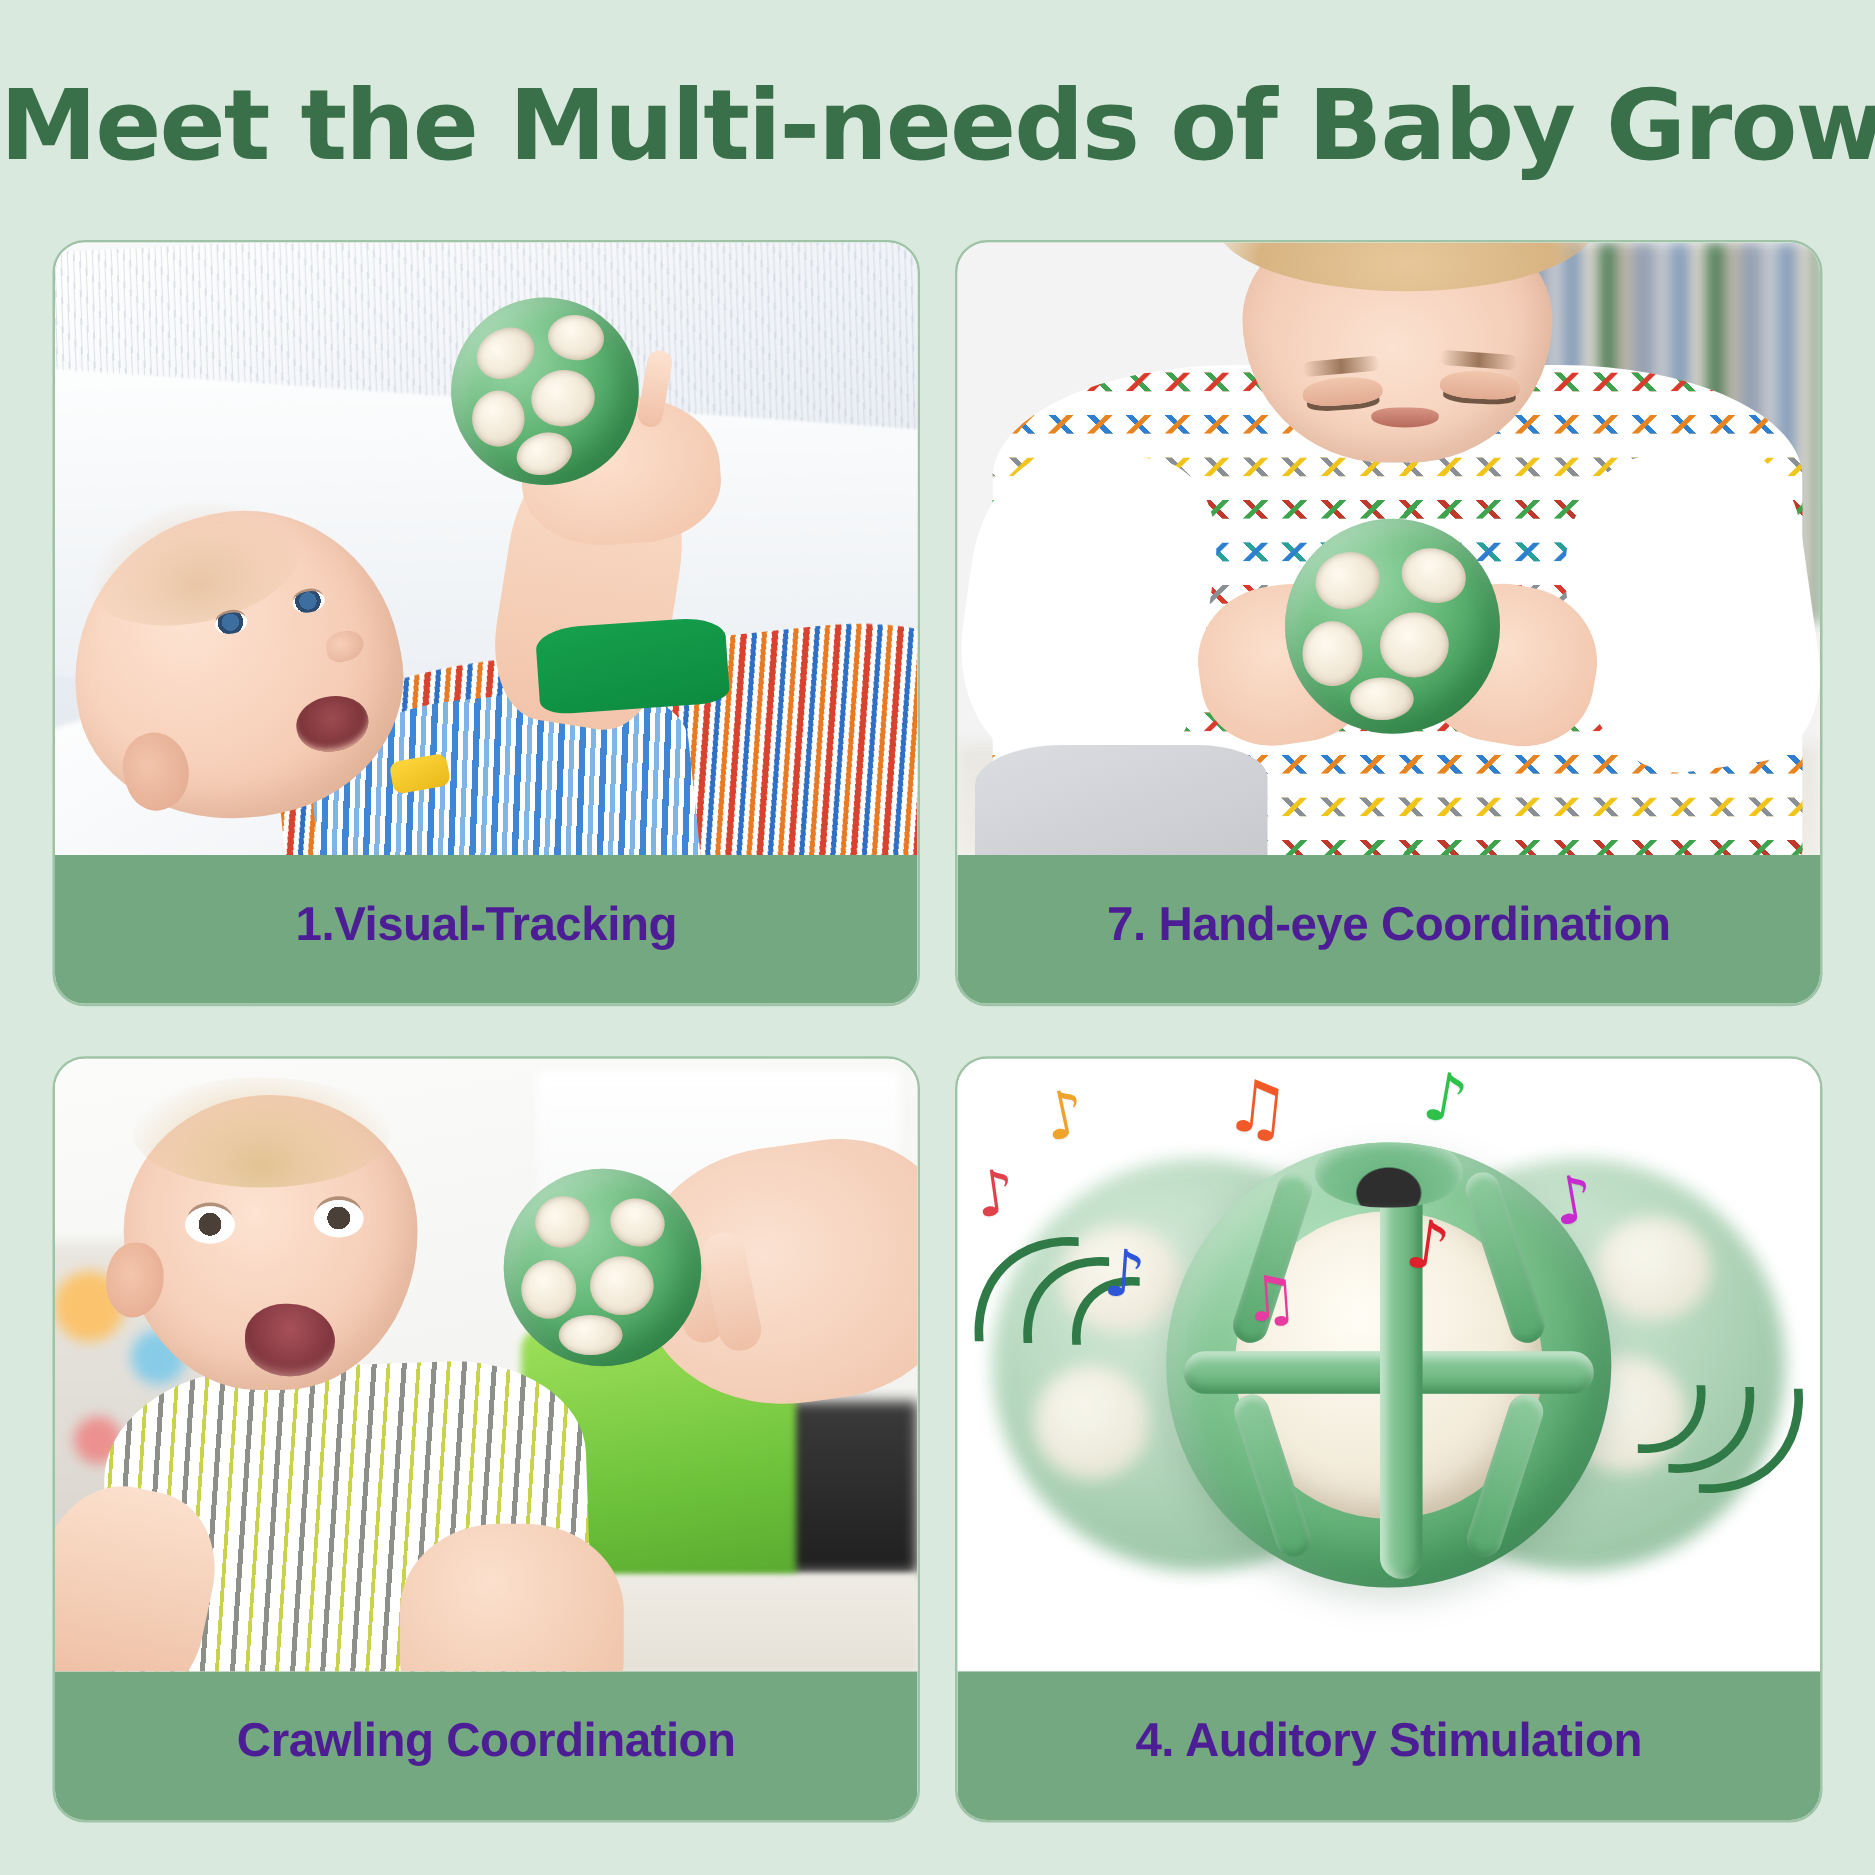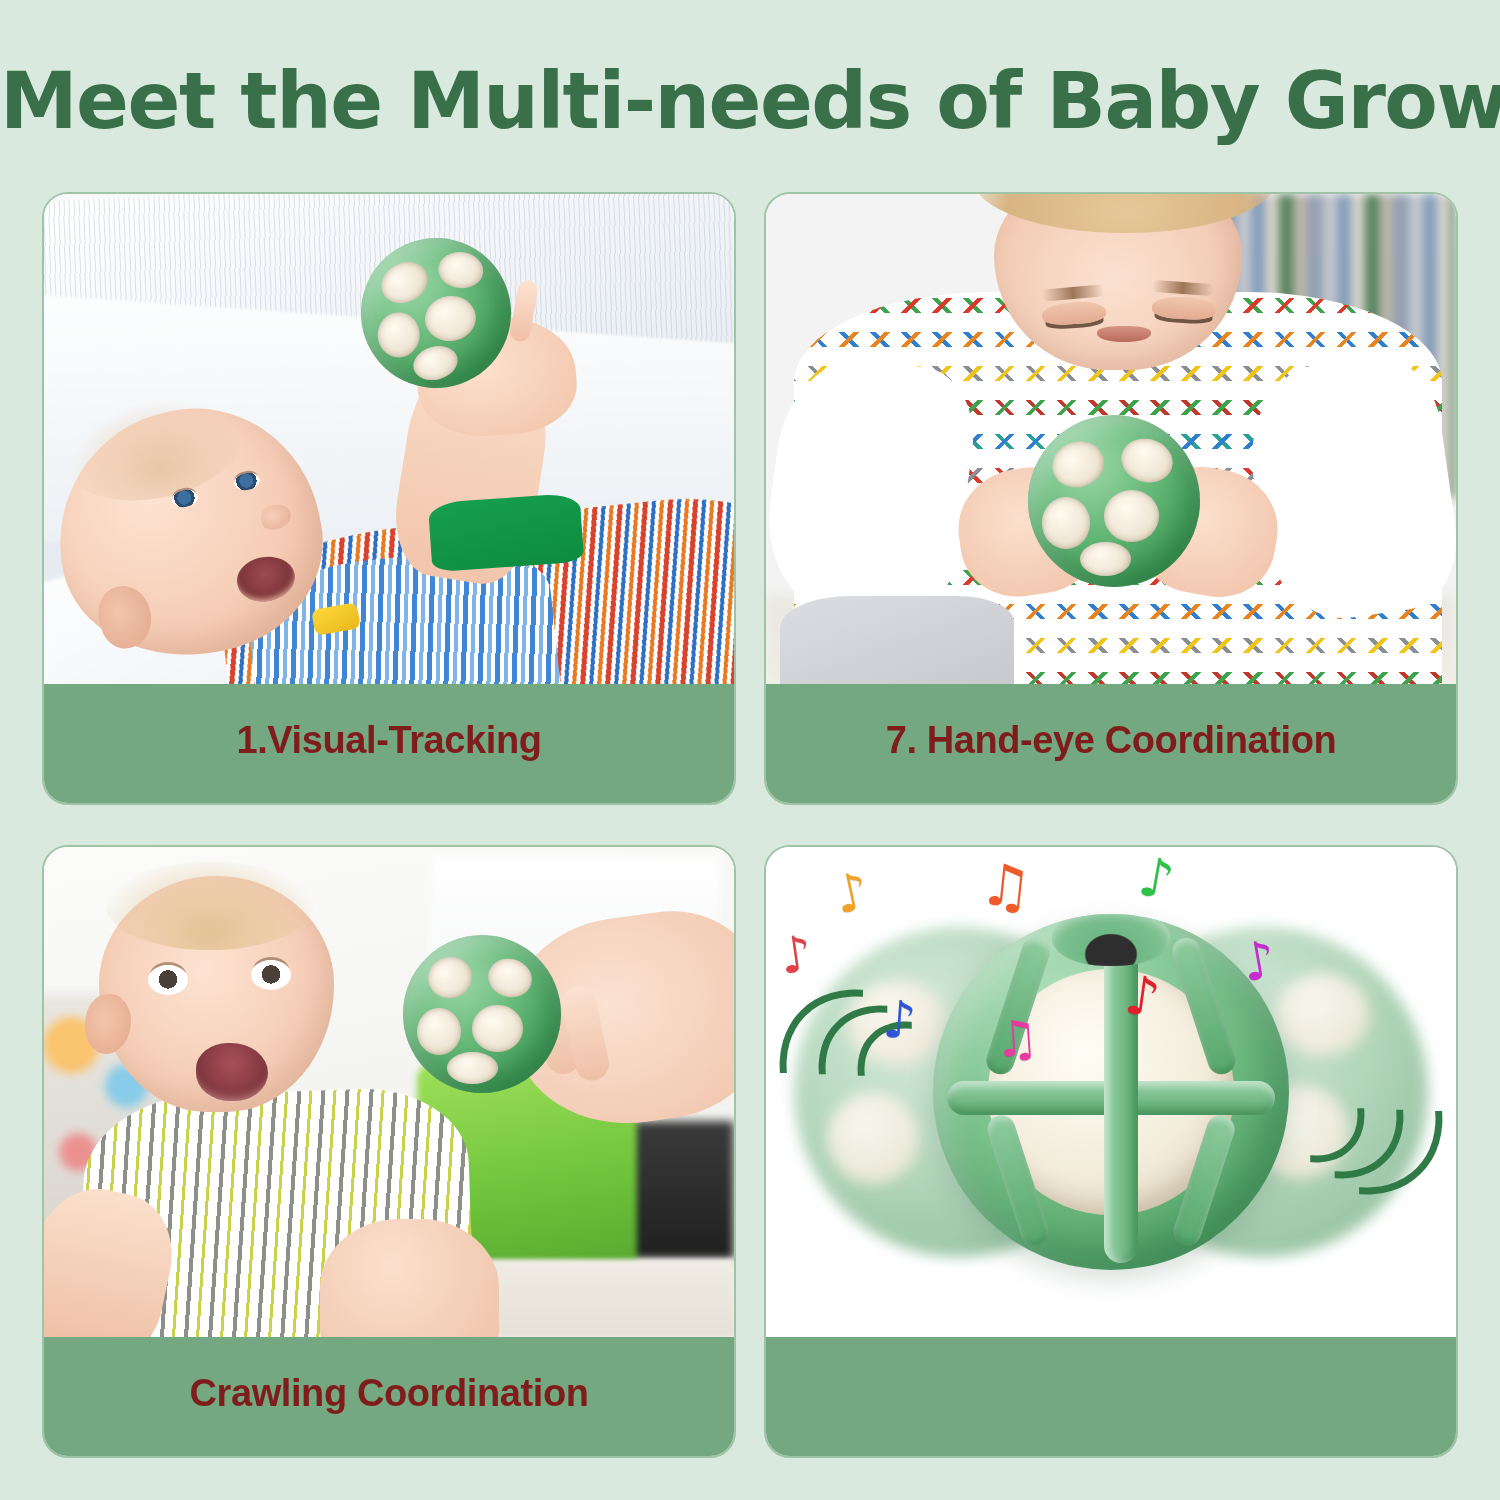--- a/index.html
+++ b/index.html
@@ -59,21 +59,21 @@
   .photo {
     position: relative;
     flex: 0 0 490px;
     overflow: hidden;
     background: #f2f3f2;
   }
 
   .caption {
     flex: 1 1 auto;
     background: #74a881;
-    color: #7f1d1d;
+    color: #4c1d95;
     display: flex;
     flex-direction: column;
     align-items: center;
     justify-content: center;
     text-align: center;
     padding: 4px 14px 10px;
   }
   .caption .line {
     font-size: 38px;
     line-height: 47px;
@@ -643,16 +643,17 @@
           <span class="note" style="left: 54%; top: 1%; color: rgb(47, 194, 74); font-size: 54px; transform: rotate(10deg);">♪</span>
           <span class="note" style="left: 2%; top: 17%; color: rgb(224, 65, 74); font-size: 50px; transform: rotate(-8deg);">♪</span>
           <span class="note" style="left: 17%; top: 30%; color: rgb(47, 85, 216); font-size: 52px; transform: rotate(4deg);">♪</span>
           <span class="note" style="left: 33%; top: 34%; color: rgb(230, 59, 160); font-size: 50px; transform: rotate(-4deg);">♫</span>
           <span class="note" style="left: 52%; top: 25%; color: rgb(224, 33, 43); font-size: 54px; transform: rotate(8deg);">♪</span>
           <span class="note" style="left: 69%; top: 18%; color: rgb(199, 43, 208); font-size: 52px; transform: rotate(-10deg);">♪</span>
         </div>
     </div>
 
     <div class="caption">
+      <div class="line">4. Auditory Stimulation</div>
     </div>
   </div>
 
 </div>
 
 </body></html>

